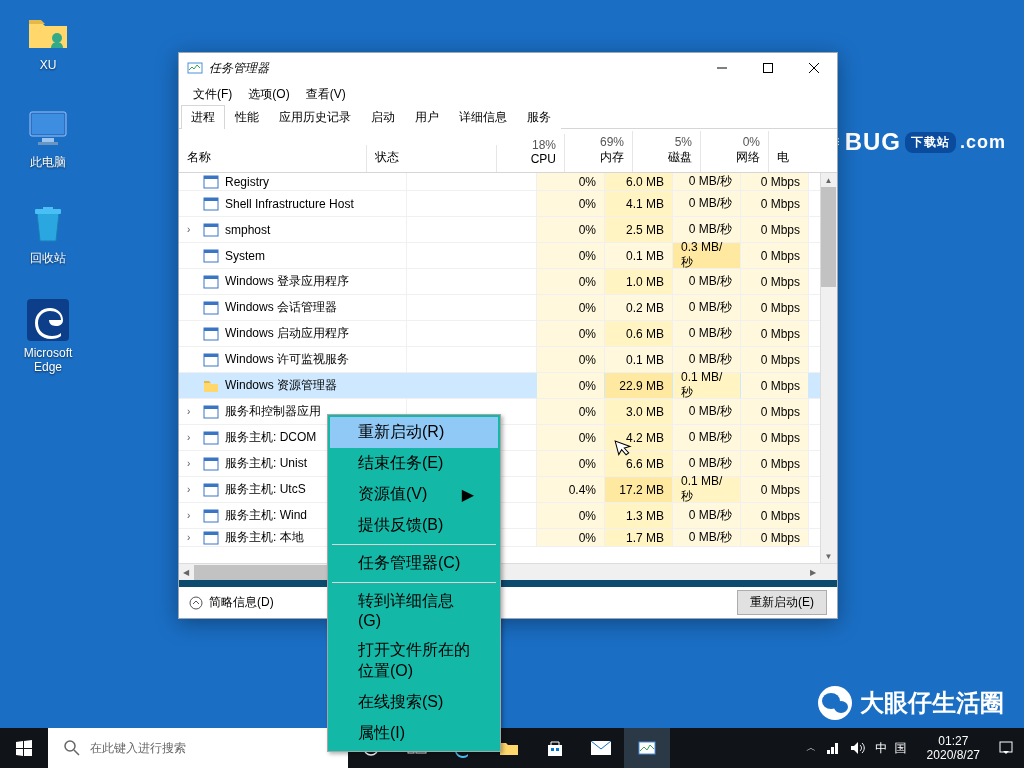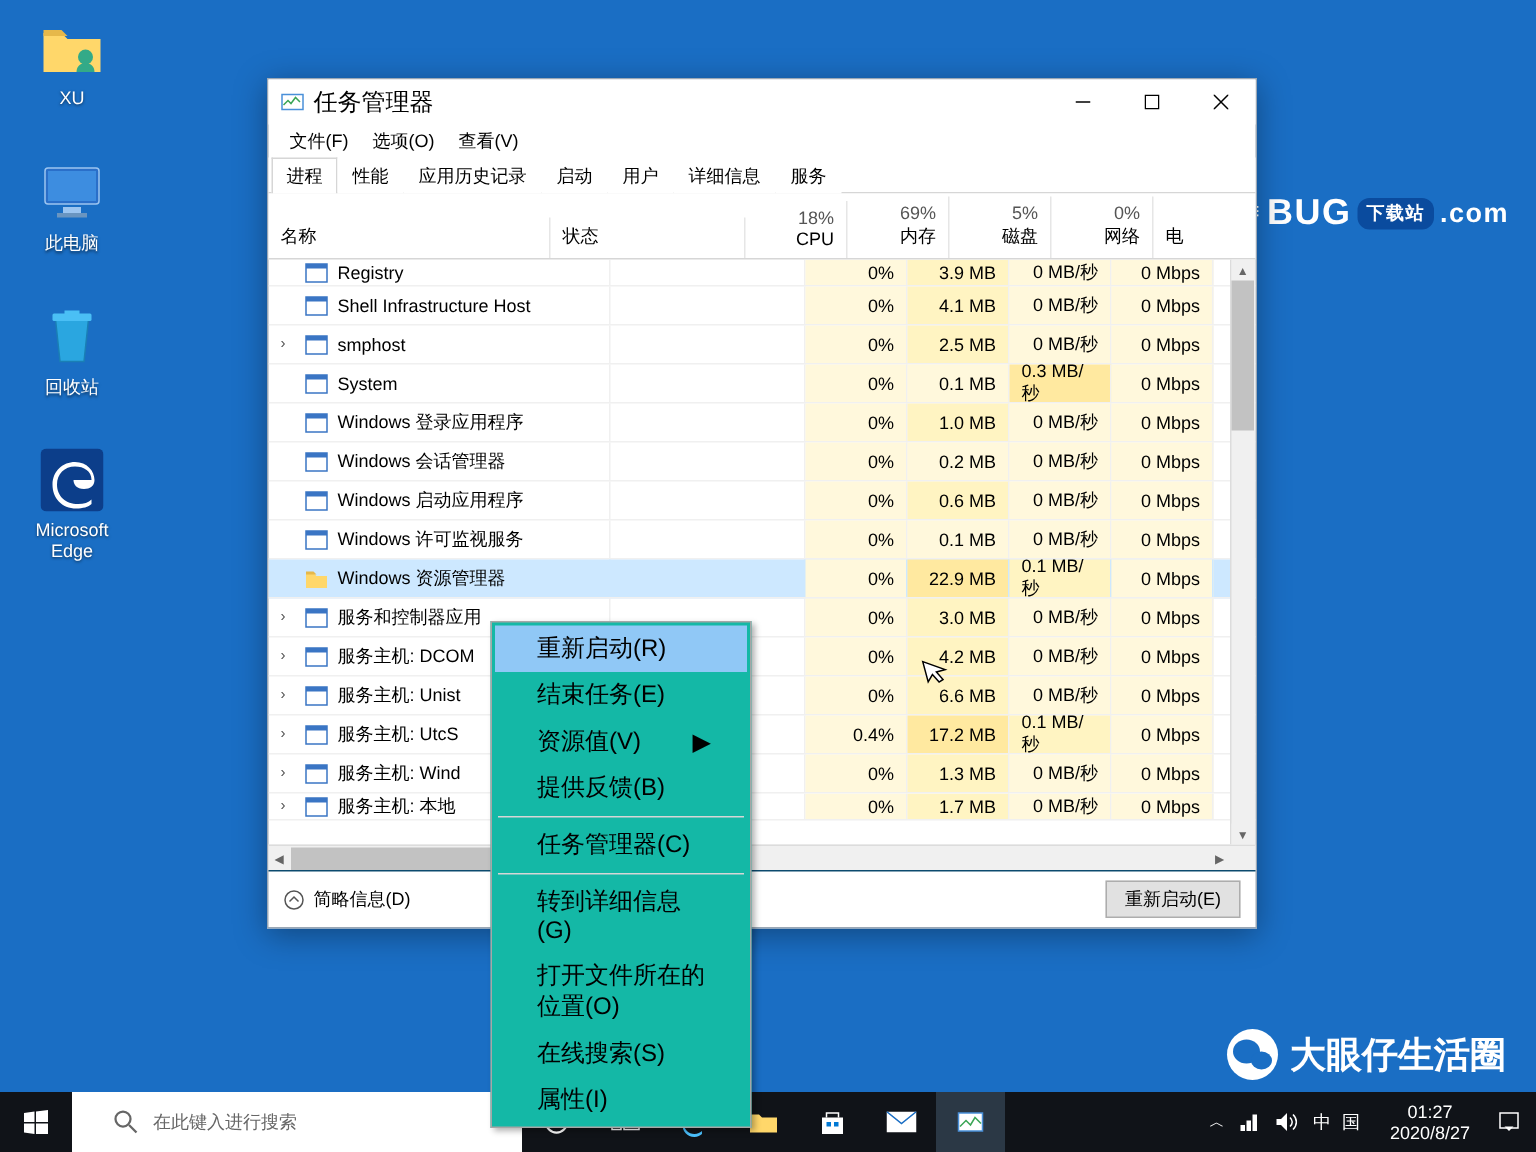--- a/index.html
+++ b/index.html
@@ -16,21 +16,21 @@
 .bottom-brand { position: absolute; right: 20px; bottom: 48px; color: #fff; font-size: 24px; font-weight: bold; display: flex; align-items: center; gap: 8px; }
 .bottom-brand .wechat { width: 34px; height: 34px; background: #fff; border-radius: 50%; position: relative; }
 .bottom-brand .wechat::before, .bottom-brand .wechat::after { content: ""; position: absolute; background: #1a6ec4; border-radius: 50%; }
 .bottom-brand .wechat::before { width: 18px; height: 16px; left: 4px; top: 7px; }
 .bottom-brand .wechat::after { width: 14px; height: 12px; right: 4px; bottom: 7px; }
 
 
 .window { position: absolute; left: 178px; top: 52px; width: 660px; background: #fff; border: 1px solid #9aa7b5; box-shadow: 0 4px 20px rgba(0,0,0,.35); }
 .titlebar { height: 30px; display: flex; align-items: center; padding: 0 0 0 8px; background: #fff; }
 .titlebar .icon { width: 16px; height: 16px; margin-right: 6px; }
-.titlebar .title { font-size: 16px; flex: 1; }
+.titlebar .title { font-size: 12px; flex: 1; font-style: italic; }
 .titlebar .btns { display: flex; }
 .titlebar .btn { width: 46px; height: 30px; display: flex; align-items: center; justify-content: center; font-size: 14px; }
 
 .menubar { height: 22px; display: flex; align-items: center; padding: 0 6px; font-size: 12px; }
 .menubar .item { padding: 2px 8px; }
 
 .tabs { height: 24px; display: flex; align-items: end; padding: 0 2px; border-bottom: 1px solid #d6d6d6; font-size: 12px; background: #fff; }
 .tabs .tab { padding: 3px 9px; border: 1px solid transparent; border-bottom: none; position: relative; top: 1px; background: #fff; }
 .tabs .tab.active { border-color: #d6d6d6; background: #fff; }
 
@@ -60,36 +60,36 @@
 .row .c.status { width: 130px; }
 .row .c.num { width: 68px; justify-content: flex-end; }
 .row.partial { height: 18px; overflow: hidden; }
 .heat-base { background: #fff8dc; }
 .heat-low { background: #fff4c2; }
 .heat-med { background: #ffe9a0; }
 .col-cpu-bg { background: #fff8dc; }
 .row.selected { background: #cde8ff; }
 .row.selected .c { border-right-color: #cde8ff; }
 
-.footer { height: 38px; border-top: 1px solid #0c4a6e; display: flex; align-items: center; padding: 0 10px; font-size: 12px; }
+.footer { height: 38px; border-top: 7px solid #0c4a6e; display: flex; align-items: center; padding: 0 10px; font-size: 12px; }
 .footer .expand { display: flex; align-items: center; gap: 6px; }
 .footer .spacer { flex: 1; }
 .footer button { font-size: 12px; padding: 3px 12px; border: 1px solid #adadad; background: #e1e1e1; }
 
 
 .context-menu { position: absolute; background: #14b8a6; border: 1px solid #a6a6a6; box-shadow: 2px 2px 4px rgba(0,0,0,.3); font-size: 16px; padding: 2px; z-index: 100; width: 174px; }
 .context-menu .mi { padding: 5px 24px 5px 28px; display: flex; justify-content: space-between; align-items: center; }
 .context-menu .mi.highlight { background: #90c8f6; }
 .context-menu .sep { height: 1px; background: #d6d6d6; margin: 3px 2px; }
 .cursor { position: absolute; z-index: 200; font-size: 16px; color: #000; transform: rotate(-15deg); }
 
 
 .taskbar { position: absolute; left: 0; right: 0; bottom: 0; height: 40px; background: #101318; display: flex; align-items: center; color: #fff; font-size: 12px; }
 .taskbar .start { width: 48px; height: 100%; display: flex; align-items: center; justify-content: center; }
-.taskbar .search { flex: 0 0 300px; height: 100%; background: #fff; display: flex; align-items: center; color: #666; padding: 0 28px; gap: 10px; }
+.taskbar .search { flex: 0 0 300px; height: 100%; background: #fff; display: flex; align-items: center; color: #666; padding: 0 16px; gap: 10px; }
 .taskbar .tbtn { width: 46px; height: 100%; display: flex; align-items: center; justify-content: center; }
 .taskbar .tbtn.active { background: #2b3845; }
 .taskbar .fill { flex: 1; }
 .taskbar .tray { display: flex; align-items: center; gap: 10px; padding: 0 10px; height: 100%; }
 .taskbar .clock { text-align: center; line-height: 1.2; padding: 0 8px; }
 
 svg { display: block; }
 </style>
 </head>
 <body>
@@ -238,21 +238,21 @@
             <span class="picon">
               <svg width="16" height="14">
                 <rect x="1" y="1" width="14" height="12" fill="#fff" stroke="#3a75c4"></rect>
                 <rect x="1" y="1" width="14" height="3" fill="#3a75c4"></rect>
               </svg>
             </span>
             <span>Registry</span>
           </div>
           <div class="c status"></div>
           <div class="c num heat-base col-cpu-bg">0%</div>
-          <div class="c num heat-low">3.9 MB</div>
+          <div class="c num heat-low">6.0 MB</div>
           <div class="c num heat-base">0 MB/秒</div>
           <div class="c num heat-base">0 Mbps</div>
         </div>
         <div class="row">
           <div class="c name">
             <span class="chev"></span>
             <span class="picon">
               <svg width="16" height="14">
                 <rect x="1" y="1" width="14" height="12" fill="#fff" stroke="#3a75c4"></rect>
                 <rect x="1" y="1" width="14" height="3" fill="#3a75c4"></rect>

